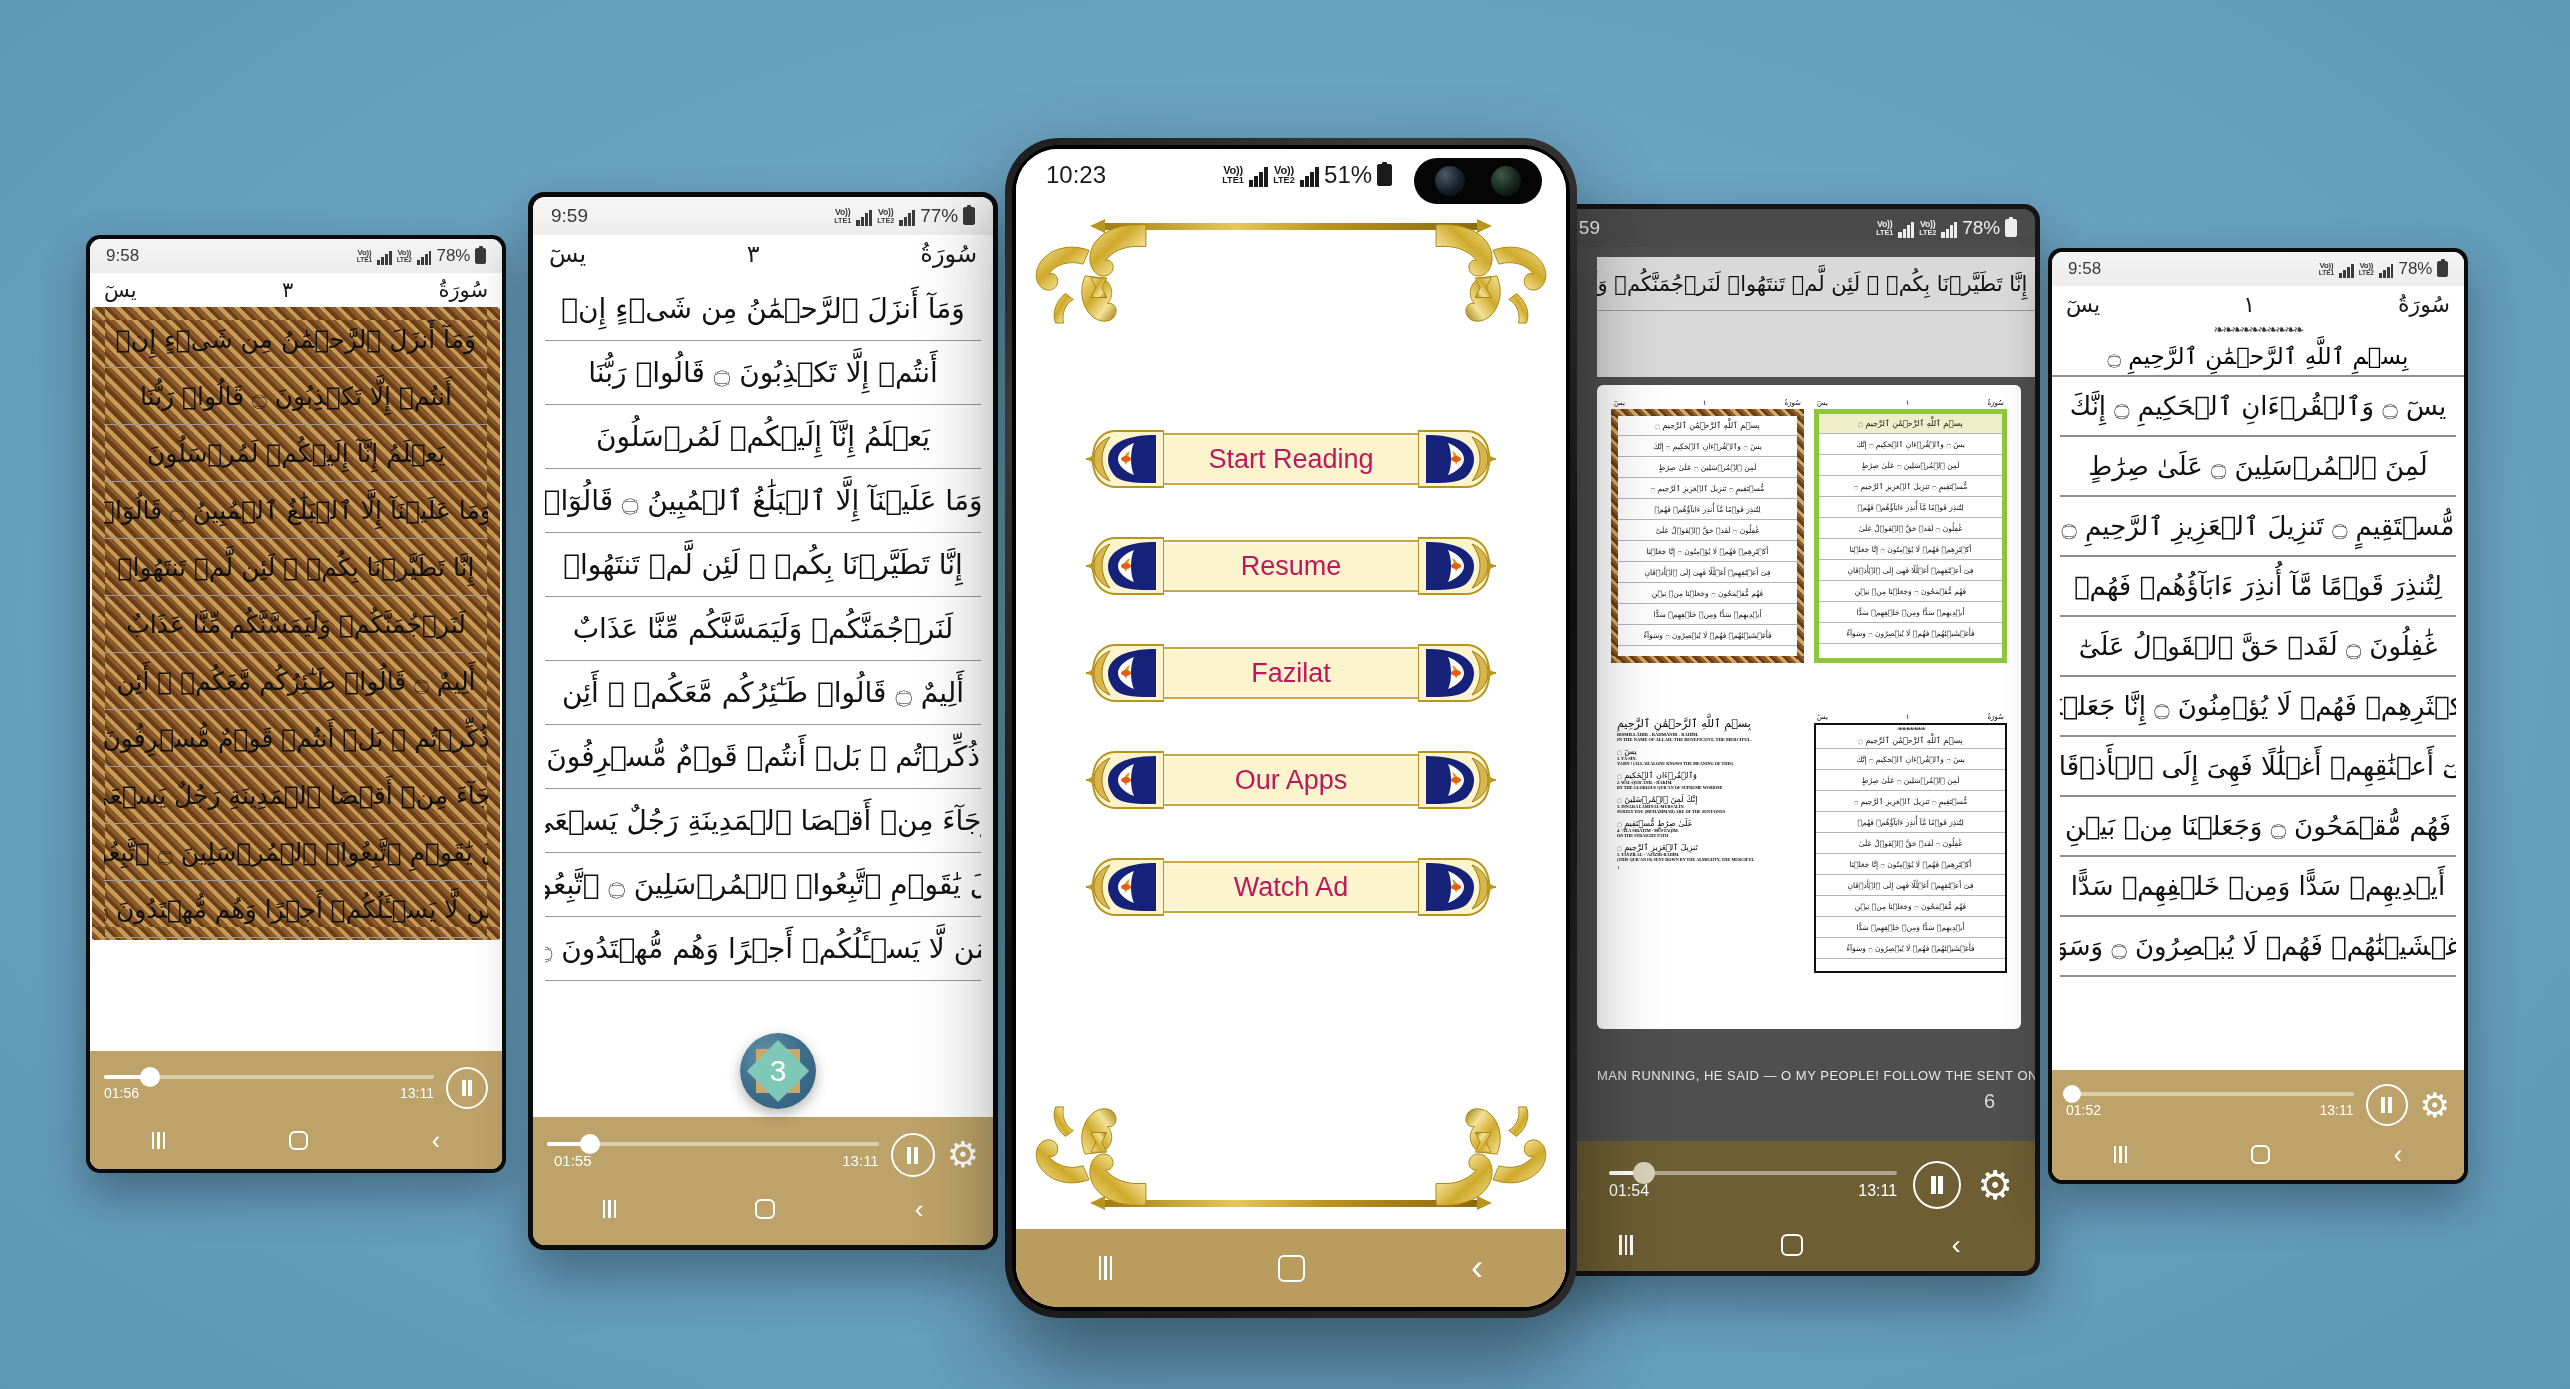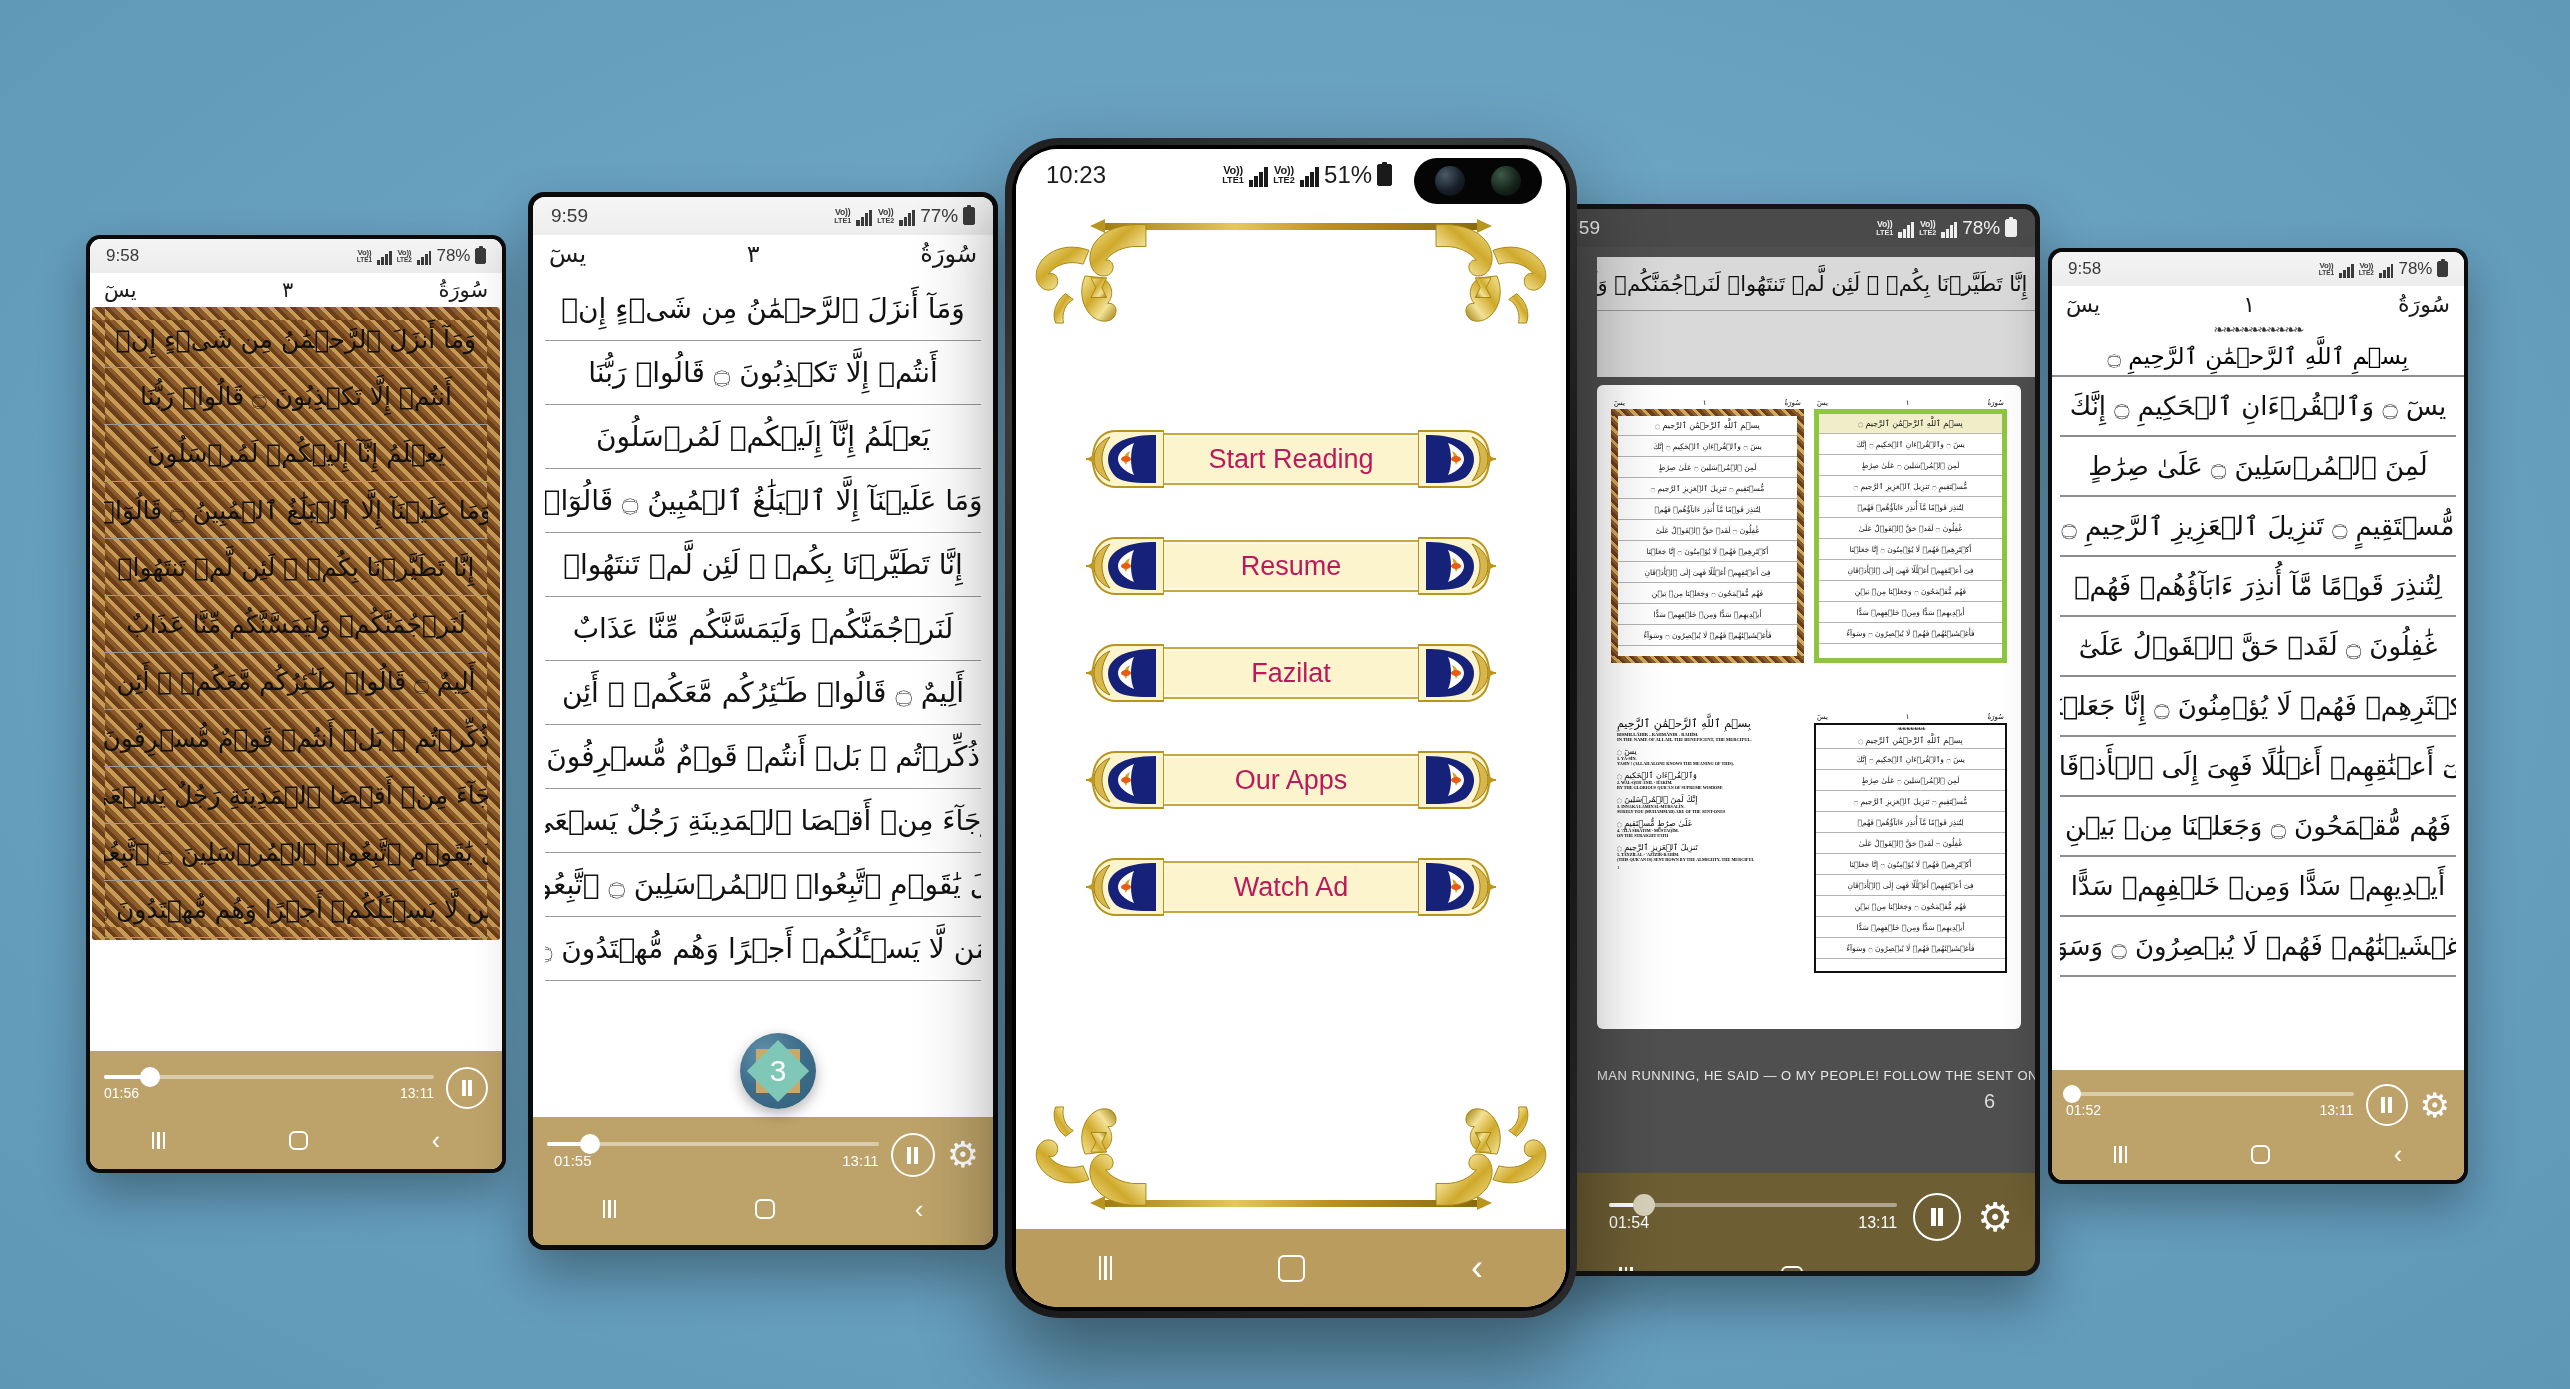--- a/index.html
+++ b/index.html
@@ -102,21 +102,21 @@
                   white-space:nowrap; }
   .thumb.brown { border:7px solid transparent;
       background-image:repeating-linear-gradient(45deg,#8a5a2b 0 3px,#d2a75f 3px 6px,#6b3f19 6px 9px);
       background-clip:border-box; }
   .thumb.brown .inner, .thumb.green .inner { background:#fff; height:100%; }
   .thumb.green { border:5px solid #8ec63f; }
   #dev4 .overlaytext { position:absolute; left:52px; right:0; bottom:188px;
       color:#e8e8e8; font-size:13px; letter-spacing:.5px; white-space:nowrap;
       overflow:hidden; font-family:"Liberation Sans",sans-serif; }
   #dev4 .pagenum { position:absolute; right:40px; bottom:158px; color:#dcdcdc; font-size:20px; }
-  #dev4 .player { background:#6d5e33; height:98px; }
+  #dev4 .player { background:#6d5e33; height:130px; }
 
   
   #dev5 { left:2048px; top:248px; width:420px; height:936px; border-radius:14px;
           box-shadow:0 22px 46px rgba(0,0,0,.30); }
   #dev5 .screen { left:4px; top:4px; right:4px; bottom:4px; border-radius:11px; }
   #dev5 .statusbar { height:34px; padding:0 16px; font-size:17px; color:#3a3a3a;
                      background:linear-gradient(#f4f4f4,#ececec); }
   #dev5 .qhead { height:36px; padding:0 14px; font-size:22px; }
   #dev5 .qbody { padding:0 8px; }
   #dev5 .qline { height:60px; font-size:26px; border-bottom:2px solid #8d8d8d; }

